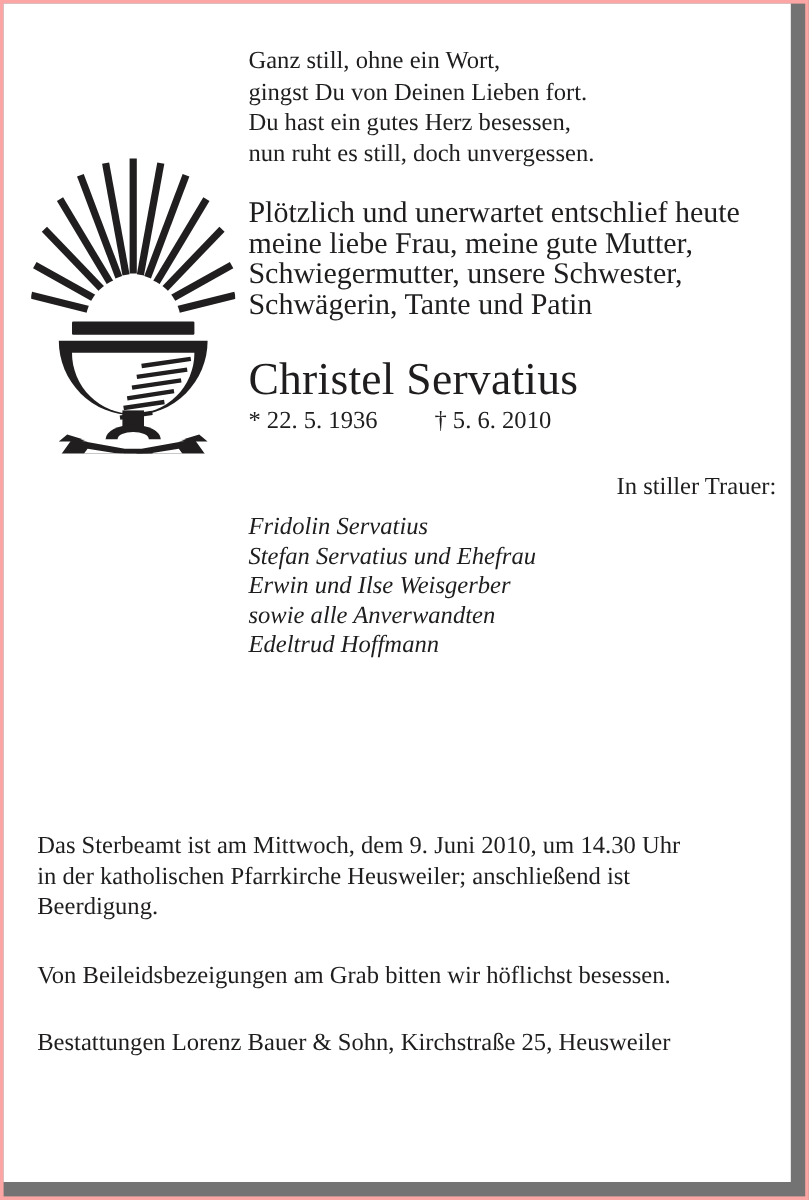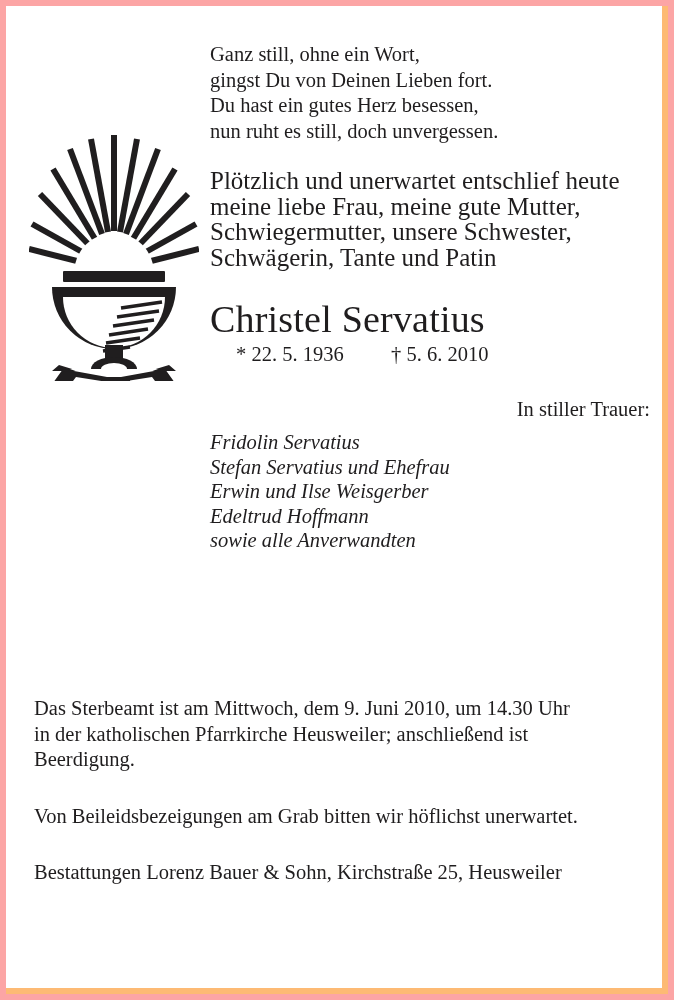--- a/index.html
+++ b/index.html
@@ -18,22 +18,22 @@
   }
 
   
   .notice-frame {
     position: absolute;
     left: 0;
     top: 0;
     width: 674px;
     height: 1000px;
     box-sizing: border-box;
-    border: 6px solid #fca5a5;
-    background: #fdba74;
+    border: 3px solid #fca5a5;
+    background: #737373;
   }
   .notice-inner {
     position: absolute;
     left: 0;
     top: 0;
     width: 656px;
     height: 982px;
     background: #ffffff;
   }
 
@@ -79,21 +79,21 @@
     font-size: 20.5px;
     line-height: 24px;
     margin-top: 2px;
   }
   .dates {
     font-size: 20.5px;
     line-height: 26px;
     margin-top: 1px;
     display: flex;
   }
-  .date-birth { width: 155px; margin-left: 26px; }
+  .date-birth { width: 155px; }
   .date-death { }
 
   .mourn-heading {
     margin-top: 30px;
     font-size: 20.5px;
     line-height: 24px;
     text-align: right;
   }
   .mourner-list {
     margin-top: 9px;
@@ -208,31 +208,31 @@
         <span class="date-birth">* 22. 5. 1936</span>
         <span class="date-death">† 5. 6. 2010</span>
       </div>
 
       <div class="mourn-heading">In stiller Trauer:</div>
 
       <div class="mourner-list">
         <div>Fridolin Servatius</div>
         <div>Stefan Servatius und Ehefrau</div>
         <div>Erwin und Ilse Weisgerber</div>
+        <div>sowie alle Anverwandten</div>
         <div>Edeltrud Hoffmann</div>
-        <div>sowie alle Anverwandten</div>
       </div>
     </div>
 
     <div class="lower-col">
       <div class="gap-lg"></div>
       <div class="gap-md"></div>
       <p>Das Sterbeamt ist am Mittwoch, dem 9. Juni 2010, um 14.30 Uhr
 in der katholischen Pfarrkirche Heusweiler; anschließend ist
 Beerdigung.</p>
       <div class="gap-md"></div>
-      <p>Von Beileidsbezeigungen am  Grab bitten wir höflichst unerwartet.</p>
+      <p>Von Beileidsbezeigungen am  Grab bitten wir höflichst besessen.</p>
       <div class="gap-md"></div>
       <p>Bestattungen Lorenz Bauer &amp; Sohn, Kirchstraße 25, Heusweiler</p>
     </div>
 
   </div>
 </div>
 
 </body></html>

